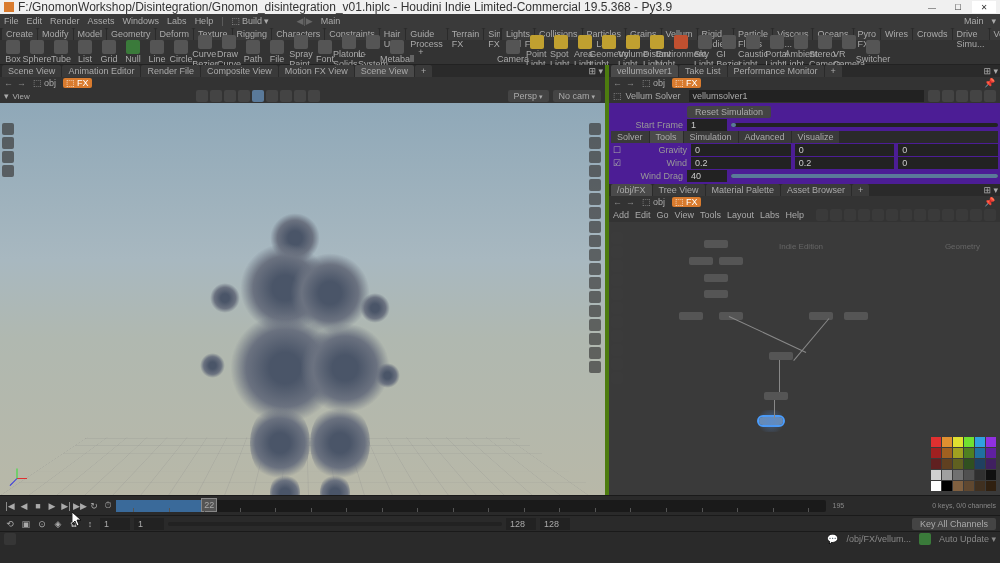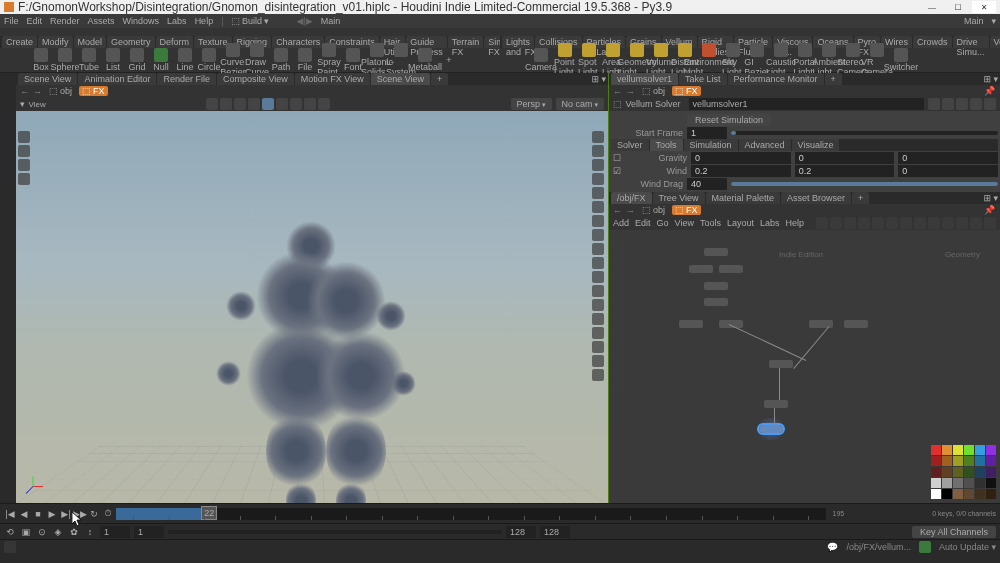--- a/index.html
+++ b/index.html
@@ -8,33 +8,33 @@
 .titlebar-icon { width: 10px; height: 10px; background: #d97b2e; margin-right: 4px; }
 .titlebar-text { flex: 1; font-size: 12px; }
 .title-btns { display: flex; gap: 2px; }
 .title-btn { width: 24px; height: 12px; display: flex; align-items: center; justify-content: center; font-size: 8px; }
 .title-btn.close { background: #fff; }
 .menubar { height: 14px; background: #3a3a3a; display: flex; align-items: center; padding: 0 4px; gap: 8px; font-size: 8px; }
 .menu-item { cursor: pointer; }
 .menu-sep { color: #666; }
 .build-btn { display: flex; align-items: center; gap: 2px; }
 .shelf { background: #333; border-bottom: 1px solid #222; }
-.shelf-tabs { height: 12px; display: flex; gap: 1px; padding: 0 2px; background: #2a2a2a; font-size: 7px; margin-top: 8px; }
+.shelf-tabs { height: 12px; display: flex; gap: 1px; padding: 0 2px; background: #2a2a2a; font-size: 7px; }
 .shelf-tab { padding: 1px 4px; background: #3a3a3a; border-radius: 2px 2px 0 0; }
-.shelf-tools { height: 24px; display: flex; align-items: center; padding: 2px; gap: 2px; margin-left: 28px; }
+.shelf-tools { height: 24px; display: flex; align-items: center; padding: 2px; gap: 2px; }
 .tool-item { width: 22px; display: flex; flex-direction: column; align-items: center; font-size: 6px; }
 .tool-icon { width: 14px; height: 14px; background: #555; border-radius: 2px; }
 .pane-tabs { height: 12px; background: #2a2a2a; display: flex; gap: 1px; padding: 0 2px; font-size: 7px; align-items: center; }
 .pane-tab { padding: 1px 6px; background: #3a3a3a; border-radius: 2px 2px 0 0; }
 .pane-tab.active { background: #4a4a4a; }
 .pathbar { height: 12px; background: #333; display: flex; align-items: center; padding: 0 4px; gap: 4px; font-size: 8px; }
 .path-arrow { color: #888; }
 .path-seg { padding: 0 3px; }
 .main-area { display: flex; height: 430px; }
-.left-pane { width: 618px; display: flex; flex-direction: column; border-right: 1px solid #4d7c0f; margin-left: 16px; }
+.left-pane { width: 618px; display: flex; flex-direction: column; border-right: 4px solid #4d7c0f; }
 .right-pane { flex: 1; display: flex; flex-direction: column; }
 .view-header { height: 14px; background: #333; display: flex; align-items: center; padding: 0 4px; gap: 4px; }
 .view-label { font-size: 8px; flex: 1; }
 .view-tools { display: flex; gap: 2px; }
 .vtool { width: 12px; height: 12px; background: #444; border-radius: 2px; }
 .view-dropdown { padding: 1px 6px; background: #444; border-radius: 2px; font-size: 7px; }
 .viewport { flex: 1; position: relative; background: linear-gradient(180deg, #8fa8b8 0%, #a8b8c0 40%, #b0b8b0 60%, #b8b8a8 100%); overflow: hidden; }
 .grid { position: absolute; bottom: 0; left: 0; right: 0; height: 45%; background-image:
   repeating-linear-gradient(90deg, rgba(140,140,140,0.25) 0 1px, transparent 1px 28px),
   repeating-linear-gradient(0deg, rgba(140,140,140,0.25) 0 1px, transparent 1px 28px);
@@ -44,21 +44,21 @@
 .toolbar-side { position: absolute; left: 2px; top: 20px; width: 14px; display: flex; flex-direction: column; gap: 2px; }
 .toolbar-right { position: absolute; right: 2px; top: 20px; width: 14px; display: flex; flex-direction: column; gap: 2px; }
 .stool { width: 12px; height: 12px; background: rgba(60,60,60,0.7); border-radius: 2px; }
 .view-hint { position: absolute; bottom: 4px; left: 20px; right: 20px; font-size: 7px; color: #2a2a2a; }
 .axis { position: absolute; bottom: 8px; left: 8px; width: 18px; height: 18px; }
 .axis-line { position: absolute; width: 10px; height: 1px; left: 9px; top: 9px; transform-origin: left center; }
 .param-header { height: 14px; background: #333; display: flex; align-items: center; padding: 0 4px; gap: 4px; font-size: 8px; }
 .param-title { flex: 1; }
 .param-icons { display: flex; gap: 2px; }
 .picon { width: 12px; height: 12px; background: #444; border-radius: 2px; }
-.param-body { background: #404040; padding: 2px; }
+.param-body { background: #4c1d95; padding: 2px; }
 .param-row { display: flex; align-items: center; height: 13px; gap: 4px; font-size: 8px; }
 .param-label { width: 72px; text-align: right; color: #999; }
 .param-btn { padding: 1px 8px; background: #444; border-radius: 2px; }
 .param-input { background: #222; padding: 1px 4px; min-width: 40px; color: #ccc; }
 .param-tabs { display: flex; gap: 1px; background: #2a2a2a; height: 12px; font-size: 7px; }
 .param-tab { padding: 1px 6px; background: #3a3a3a; }
 .param-tab.active { background: #4a4a4a; }
 .slider { flex: 1; height: 4px; background: #222; position: relative; border-radius: 2px; }
 .slider-fill { height: 100%; background: #5a7a9a; border-radius: 2px; }
 .network-tools { height: 14px; background: #333; display: flex; align-items: center; padding: 0 4px; gap: 6px; font-size: 8px; }

